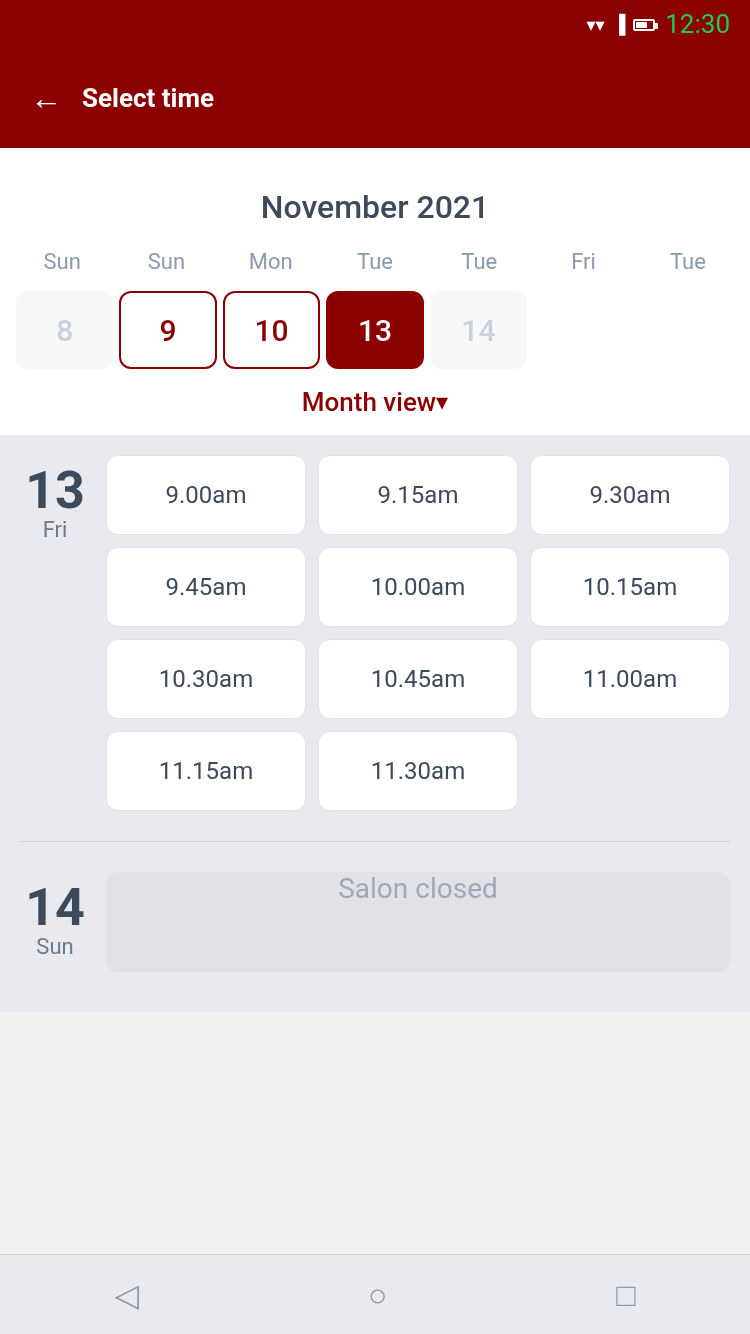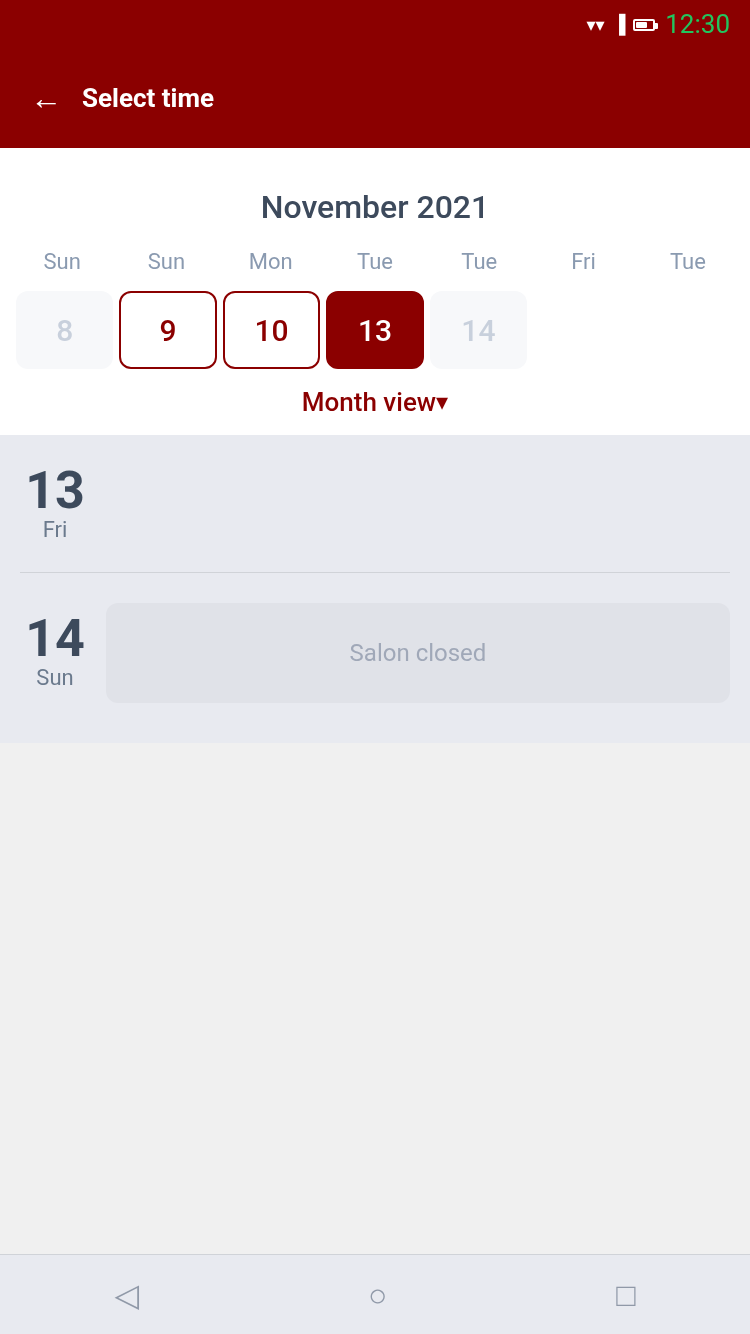--- a/index.html
+++ b/index.html
@@ -192,23 +192,23 @@
       display: flex;
       gap: 16px;
       margin-bottom: 20px;
     }
     .salon-closed-box {
       flex: 1;
       background: #e0e2e8;
       border-radius: 12px;
       height: 100px;
       display: flex;
-      align-items: center;
+      align-items: flex-start;
       justify-content: center;
-      font-size: 24px;
+      font-size: 28px;
       color: #a0a8b8;
     }
 
     
     .bottom-nav {
       background: #e8eaf0;
       height: 80px;
       display: flex;
       align-items: center;
       justify-content: space-around;
@@ -298,20 +298,34 @@
     <span class="chevron-down">▾</span>
   </div>
 </div>
 
 <div class="slots-section">
   <div class="day-block">
     <div class="day-label">
       <span class="day-number">13</span>
       <span class="day-name">Fri</span>
     </div>
+    <div class="time-grid">
+      <div class="time-slot">9.00am</div>
+      <div class="time-slot">9.15am</div>
+      <div class="time-slot">9.30am</div>
+      <div class="time-slot">9.45am</div>
+      <div class="time-slot">10.00am</div>
+      <div class="time-slot">10.15am</div>
+      <div class="time-slot">10.30am</div>
+      <div class="time-slot">10.45am</div>
+      <div class="time-slot">11.00am</div>
+      <div class="time-slot">11.15am</div>
+      <div class="time-slot">11.30am</div>
+      <div style="visibility:hidden;"></div>
+    </div>
   </div>
 
   <div class="divider"></div>
 
   <div class="salon-closed-block">
     <div class="day-label">
       <span class="day-number">14</span>
       <span class="day-name">Sun</span>
     </div>
     <div class="salon-closed-box">

